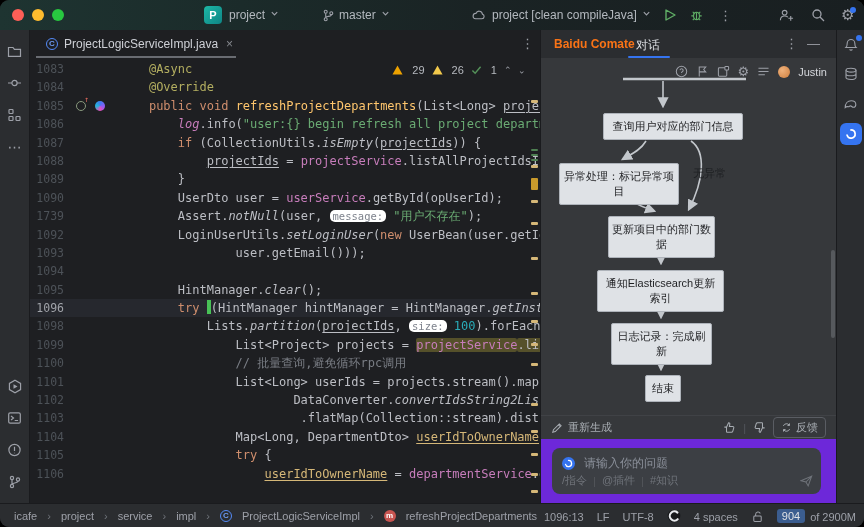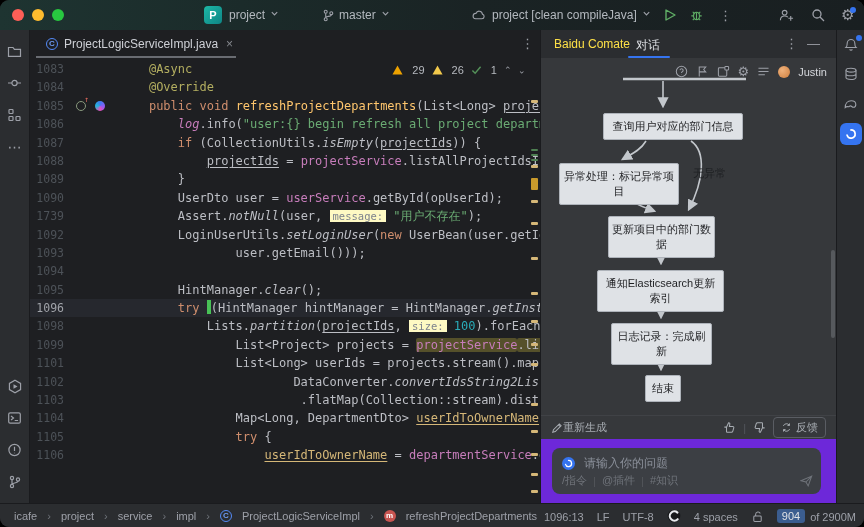--- a/index.html
+++ b/index.html
@@ -46,46 +46,46 @@
   .cl{display:flex;height:18.4px;line-height:18.4px;font:12px/18.4px "DejaVu Sans Mono",monospace;white-space:pre}
   .cl.cur{background:#26282e}
   .ln{flex:none;width:34px;text-align:right;color:#4d5258;font-size:11.5px}
   .cl.cur .ln{color:#a0a3a9}
   .gicons{flex:none;width:56px;padding-left:12px;display:flex;align-items:center;box-sizing:border-box}
   .ct{flex:none;white-space:pre}
   .pl{color:#bcbec4}.kw{color:#cf8e6d}.ann{color:#b3ae60}.mth{color:#ffc66d}.str{color:#6aab73}
   .num{color:#2aacb8}.fld{color:#c77dbb}.cmt{color:#7a7e85}.it{font-style:italic}
   .gold{color:#d5b778}
   .ul{text-decoration:underline;text-underline-offset:2px;text-decoration-thickness:1px}
-  .hint{background:#fef9c3;color:#7e838d;border-radius:0;padding:0 3px;font-size:10.5px}
+  .hint{background:#ffffff;color:#7e838d;border-radius:5px;padding:0 3px;font-size:10.5px}
   .hl{background:#55502a;border-radius:2px}
   .caret{display:inline-block;width:4px;height:14px;background:#48c156;vertical-align:-2px}
   .ovr{display:inline-block;width:10px;height:10px;border:1.3px solid #88987c;border-radius:50%;position:relative;box-sizing:border-box}
   .ovr i{position:absolute;top:-6px;right:-4px;font:8px/8px "DejaVu Sans Mono",monospace;color:#e0695c;font-style:normal}
   .aidot{display:inline-block;width:10px;height:10px;border-radius:50%;margin-left:9px;
     background:conic-gradient(#3d7bf0,#8b5cf6,#e44fb8,#23b6d8,#3d7bf0)}
   #stripe-marks{position:absolute;right:0;top:0;bottom:0;width:10px}
   #stripe-marks div{position:absolute;left:1px;width:7px;border-radius:1px}
   
   .panel{position:absolute;left:540px;top:30px;width:296px;bottom:24px;background:#2b2d30;border-left:1px solid #1a1b1e;box-sizing:border-box}
   .phead{position:absolute;left:0;top:0;right:0;height:28px;border-bottom:1px solid #1e1f22}
-  .ptitle{position:absolute;left:13px;top:7px;color:#fde047;font-size:12px;font-weight:normal}
+  .ptitle{position:absolute;left:13px;top:7px;color:#f97316;font-size:12px;font-weight:bold}
   .ptab{position:absolute;left:95px;top:7px;color:#dfe1e5;font-size:12px}
   .ptabline{position:absolute;left:87px;top:26px;width:42px;height:2px;background:#3574F0;border-radius:1px}
   .phk{position:absolute;top:6px;color:#9DA0A8;font-size:13px}
   .ptool{position:absolute;top:34px;right:9px;display:flex;align-items:center;gap:8px;color:#9DA0A8;z-index:4}
   .avatar{width:12px;height:12px;border-radius:50%;background:radial-gradient(circle at 35% 35%,#f0b27c,#cf7f3e)}
   .uname{color:#d5d7dc;font-size:11px}
   .canvas{position:absolute;left:0;top:28px;right:0;height:357px;background:#36383b;overflow:hidden}
   .fnode{position:absolute;background:#dfe2e6;border:1px solid #aeb3ba;border-radius:2px;color:#1e1f22;
     font-size:11px;text-align:center;padding:5px 3px;box-sizing:border-box}
   .elabel{position:absolute;left:152px;top:136px;color:#1d1f22;font-size:11px}
   .actions{position:absolute;left:0;right:0;top:385px;height:24px;background:#36383b;border-top:1px solid #404246;
     display:flex;align-items:center;padding:0 10px;box-sizing:border-box;color:#a8adb3;font-size:11px}
-  .regen{display:flex;align-items:center;}
+  .regen{display:flex;align-items:center;gap:5px}
   .actR{margin-left:auto;display:flex;align-items:center;gap:7px}
   .vdiv{color:#54575c}
   .fbbtn{display:flex;align-items:center;gap:4px;border:1px solid #5a5d63;border-radius:4px;padding:2px 7px;color:#a8adb3}
   .inputsec{position:absolute;left:0;right:0;top:409px;bottom:0;background:#6d28d9}
   .inputbox{position:absolute;left:11px;right:15px;top:9px;height:46px;background:#3c3f44;border-radius:8px}
   .inrow1{position:absolute;left:10px;top:7px;display:flex;align-items:center;gap:7px;right:10px}
   .blogo{width:13px;height:13px;border-radius:50%;background:#3574F0;display:flex;align-items:center;justify-content:center;flex:none}
   .inq{background:transparent;border:none;outline:none;color:#9298a3;font-size:12px;width:200px;font-family:"Liberation Sans",sans-serif}
   .inq::placeholder{color:#8a8f99}
   .inrow2{position:absolute;left:10px;bottom:6px;right:8px;display:flex;align-items:center;gap:6px;color:#6f737a;font-size:11px}
@@ -246,20 +246,21 @@
         <div class="cl"><span class="ln">1089</span><span class="gicons"></span><span class="ct"><span class="pl">        }</span></span></div>
         <div class="cl"><span class="ln">1090</span><span class="gicons"></span><span class="ct"><span class="pl">        UserDto user = </span><span class="fld">userService</span><span class="pl">.getById(opUserId);</span></span></div>
         <div class="cl"><span class="ln">1739</span><span class="gicons"></span><span class="ct"><span class="pl">        Assert.</span><span class="pl it">notNull</span><span class="pl">(user, </span><span class="hint">message:</span><span class="pl"> </span><span class="str">"用户不存在"</span><span class="pl">);</span></span></div>
         <div class="cl"><span class="ln">1092</span><span class="gicons"></span><span class="ct"><span class="pl">        LoginUserUtils.</span><span class="pl it">setLoginUser</span><span class="pl">(</span><span class="kw">new</span><span class="pl"> UserBean(user.getId(), u</span></span></div>
         <div class="cl"><span class="ln">1093</span><span class="gicons"></span><span class="ct"><span class="pl">                user.getEmail()));</span></span></div>
         <div class="cl"><span class="ln">1094</span><span class="gicons"></span><span class="ct"></span></div>
         <div class="cl"><span class="ln">1095</span><span class="gicons"></span><span class="ct"><span class="pl">        HintManager.</span><span class="pl it">clear</span><span class="pl">();</span></span></div>
         <div class="cl cur"><span class="ln">1096</span><span class="gicons"></span><span class="ct"><span class="pl">        </span><span class="kw">try</span><span class="pl"> </span><span class="caret"></span><span class="pl">(HintManager hintManager = HintManager.</span><span class="pl it">getInstance</span></span></div>
         <div class="cl"><span class="ln">1098</span><span class="gicons"></span><span class="ct"><span class="pl">            Lists.</span><span class="pl it">partition</span><span class="pl">(</span><span class="pl ul">projectIds</span><span class="pl">, </span><span class="hint">size:</span><span class="pl"> </span><span class="num">100</span><span class="pl">).forEach(ids -</span></span></div>
         <div class="cl"><span class="ln">1099</span><span class="gicons"></span><span class="ct"><span class="pl">                List&lt;Project&gt; projects = </span><span class="fld hl">projectService</span><span class="pl hl">.listProj</span></span></div>
+        <div class="cl"><span class="ln">1100</span><span class="gicons"></span><span class="ct"><span class="pl">                </span><span class="cmt">// 批量查询,避免循环rpc调用</span></span></div>
         <div class="cl"><span class="ln">1101</span><span class="gicons"></span><span class="ct"><span class="pl">                List&lt;Long&gt; userIds = projects.stream().map(proje</span></span></div>
         <div class="cl"><span class="ln">1102</span><span class="gicons"></span><span class="ct"><span class="pl">                        DataConverter.</span><span class="pl it">convertIdsString2List</span></span></div>
         <div class="cl"><span class="ln">1103</span><span class="gicons"></span><span class="ct"><span class="pl">                         .flatMap(Collection::stream).distinct().</span></span></div>
         <div class="cl"><span class="ln">1104</span><span class="gicons"></span><span class="ct"><span class="pl">                Map&lt;Long, DepartmentDto&gt; </span><span class="gold ul">userIdToOwnerName</span><span class="pl"> = </span></span></div>
         <div class="cl"><span class="ln">1105</span><span class="gicons"></span><span class="ct"><span class="pl">                </span><span class="kw">try</span><span class="pl"> {</span></span></div>
         <div class="cl"><span class="ln">1106</span><span class="gicons"></span><span class="ct"><span class="pl">                    </span><span class="gold ul">userIdToOwnerName</span><span class="pl"> = </span><span class="fld">departmentService</span><span class="pl">.getOwn</span></span></div>
       </div>
     <div id="stripe-marks">
         <div style="top: 70px; height: 3px; background: rgb(213, 183, 120);"></div>
         <div style="top: 119px; height: 2px; background: rgb(78, 128, 82);"></div>

